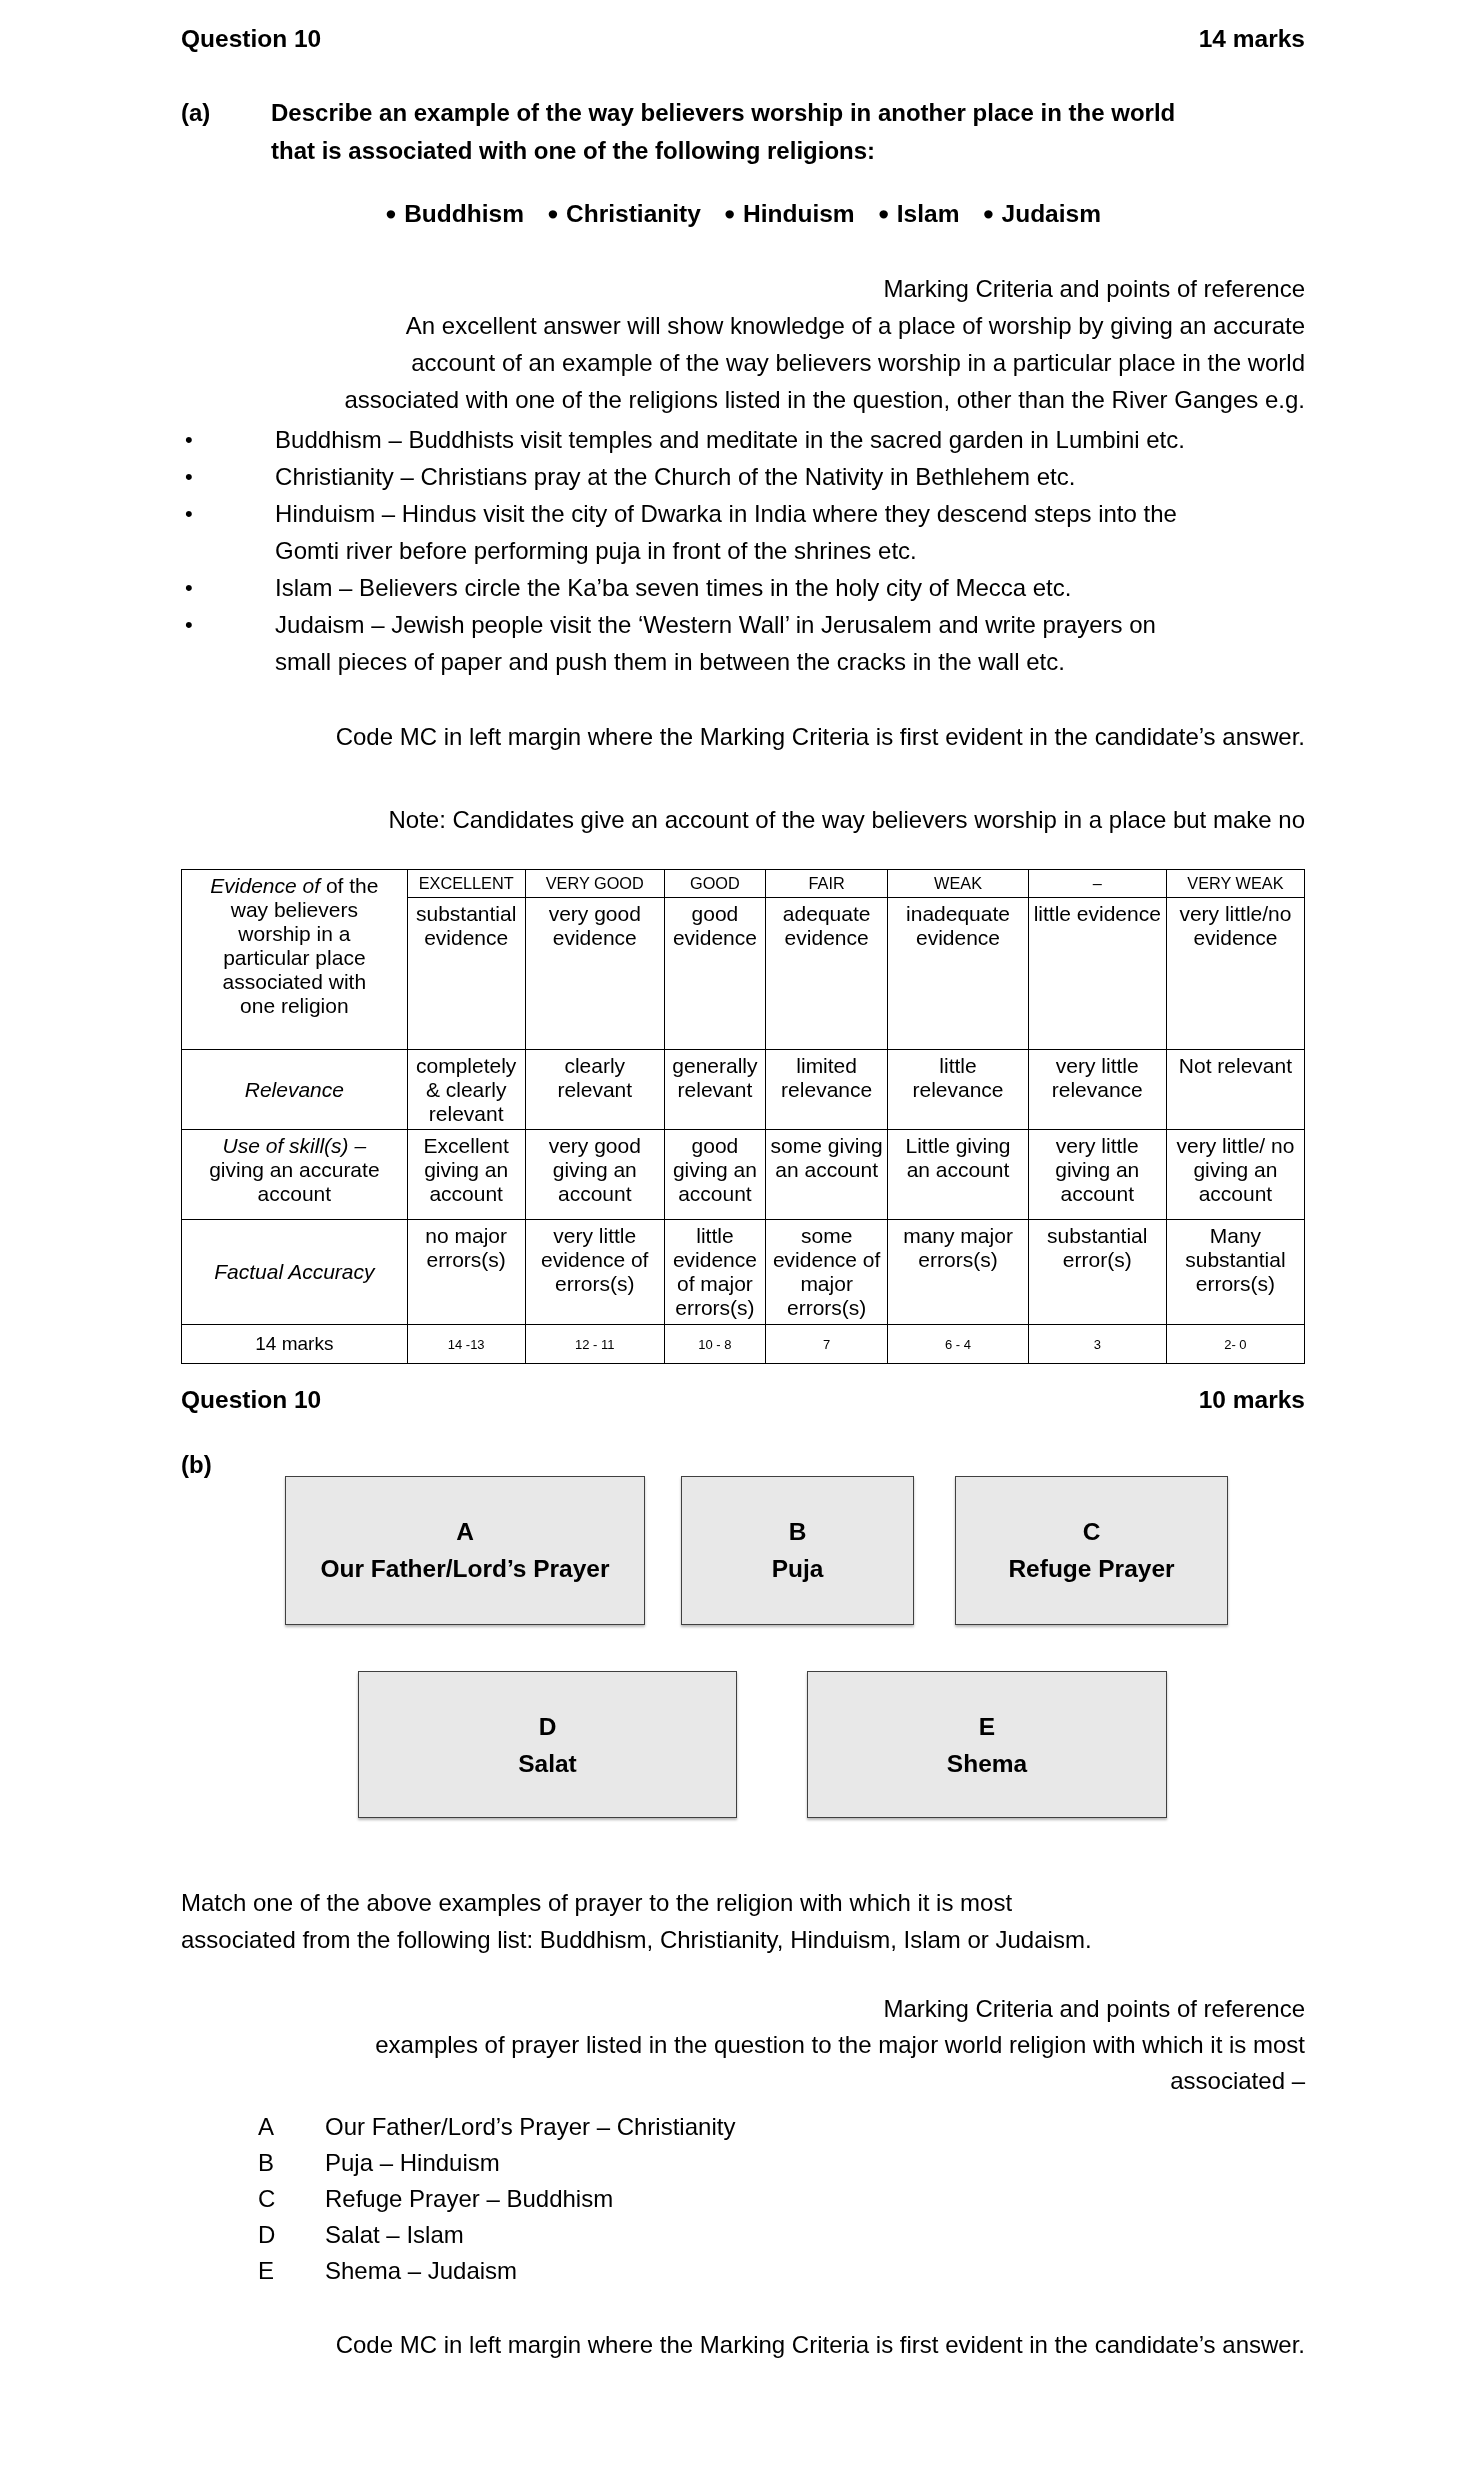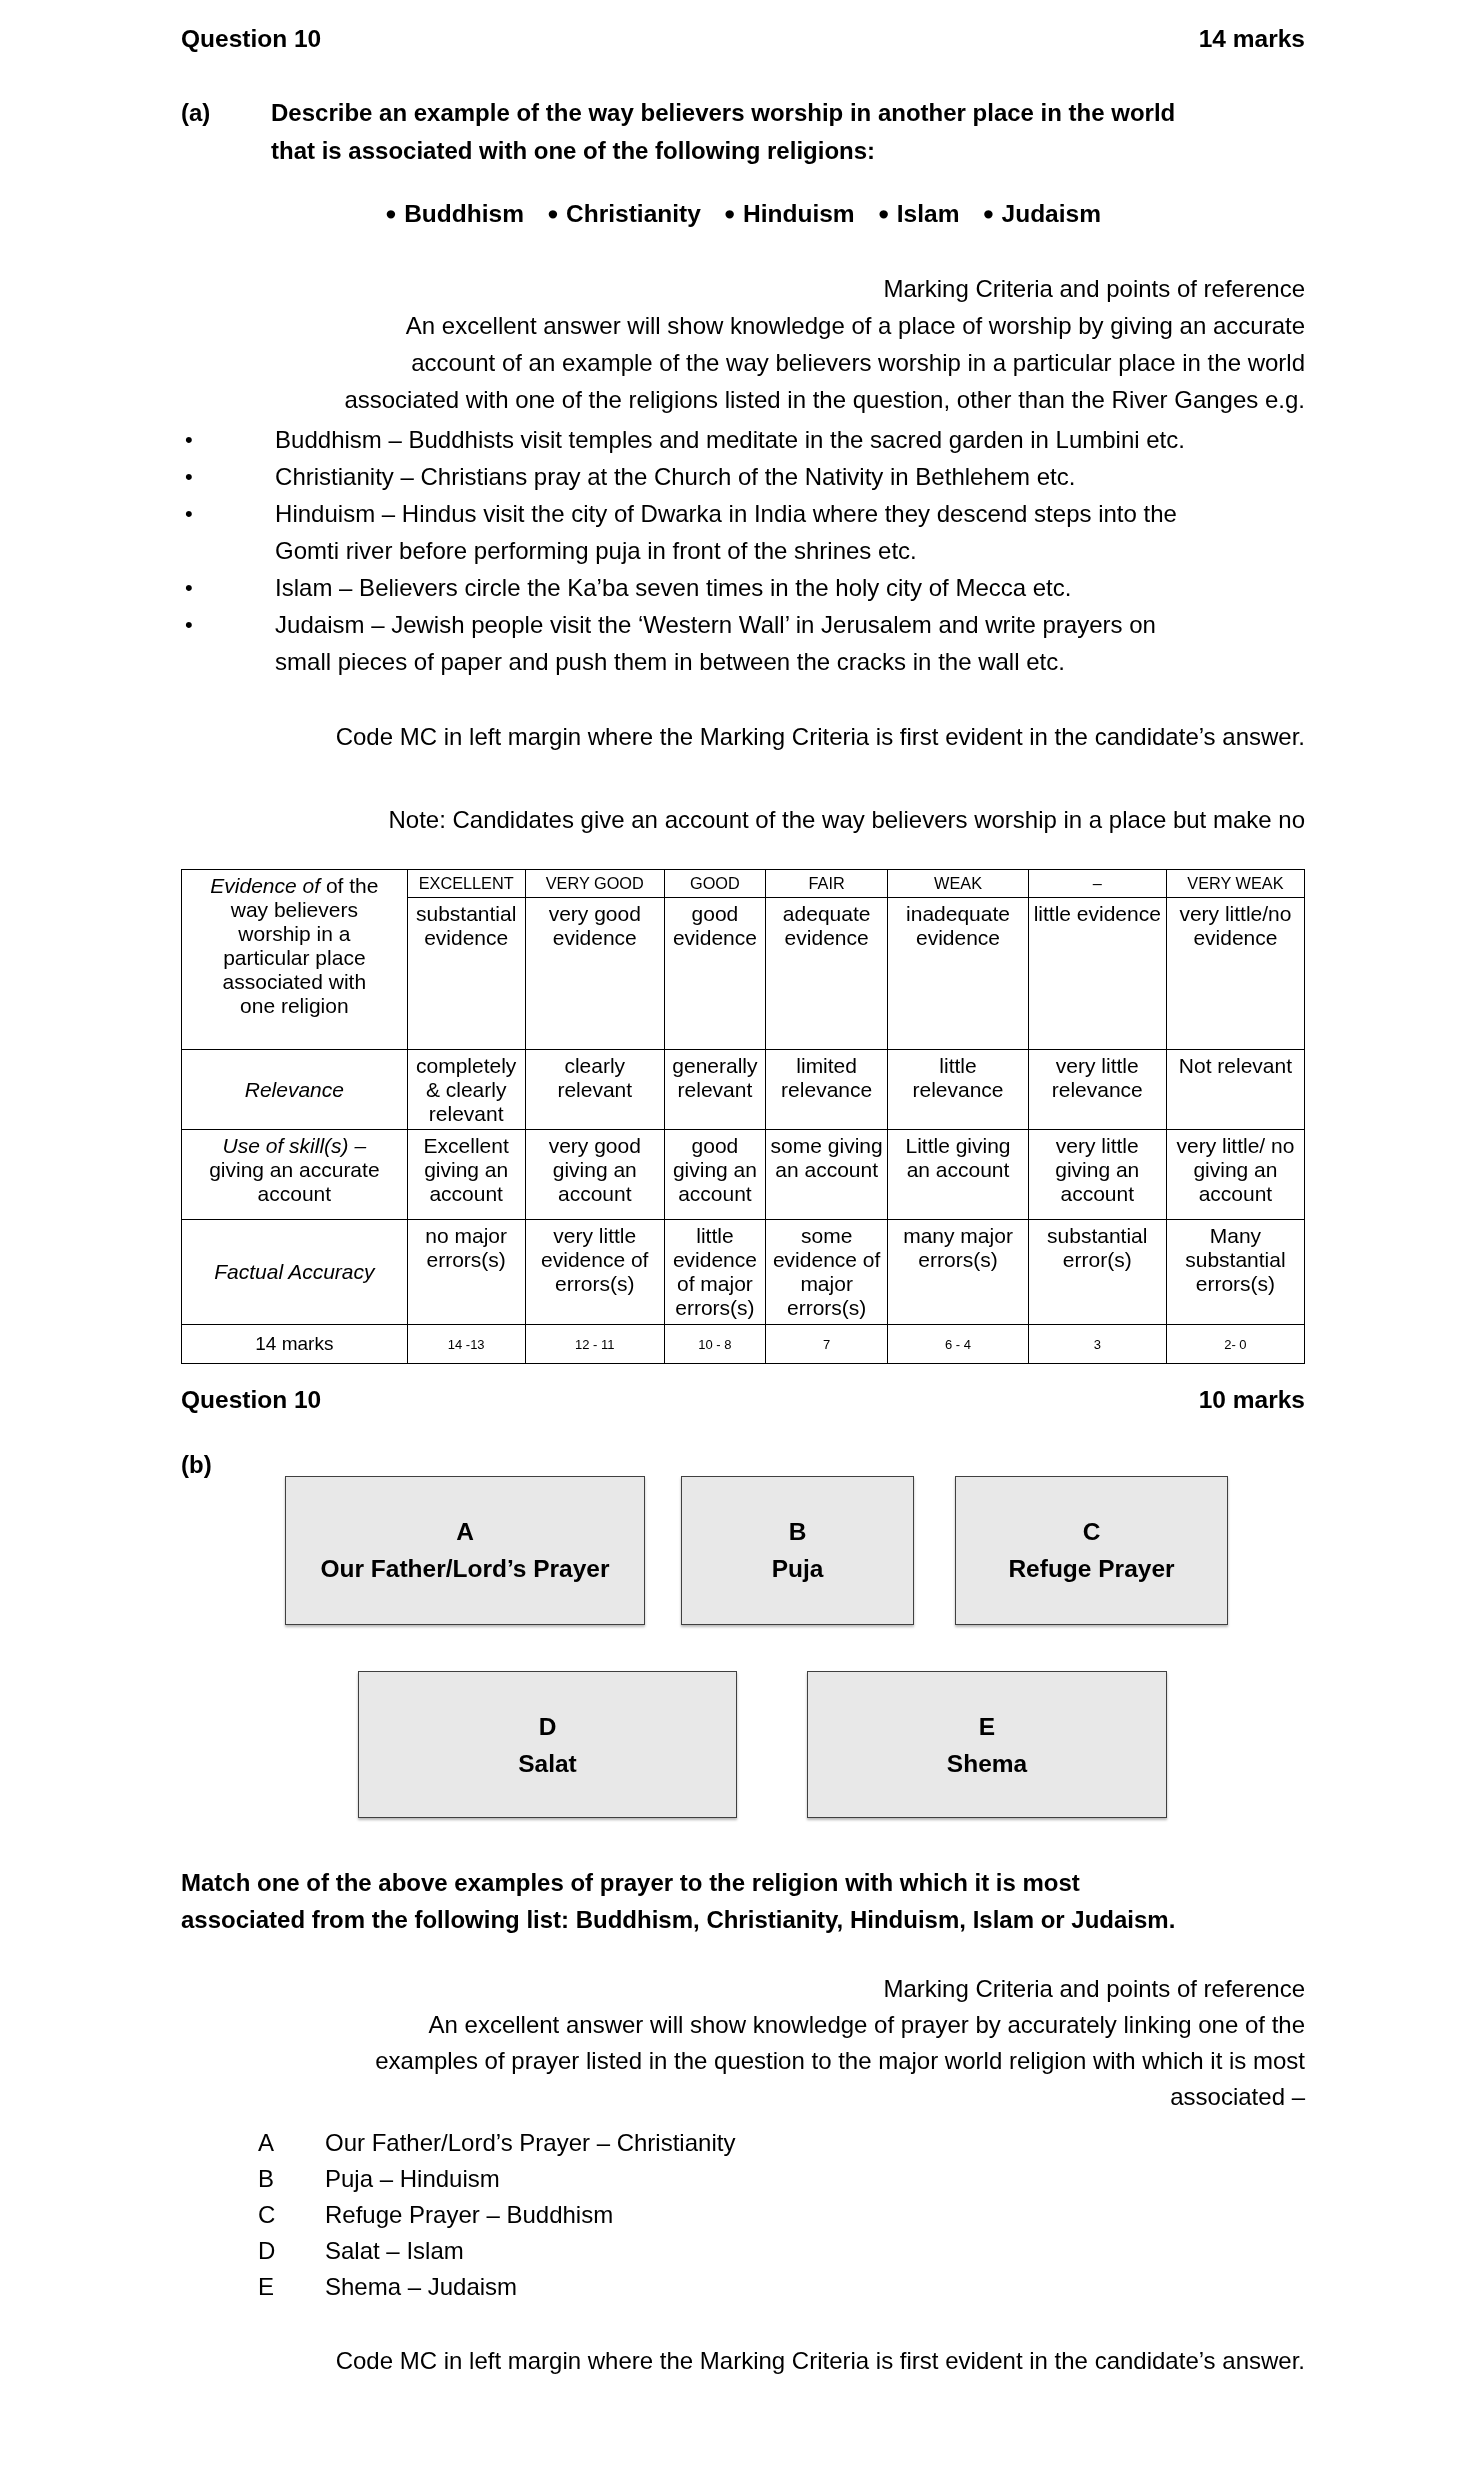--- a/index.html
+++ b/index.html
@@ -53,21 +53,21 @@
     box-shadow:0 2.4px 2.4px rgba(0,0,0,0.28);box-sizing:border-box;
     display:flex;flex-direction:column;align-items:center;justify-content:center;
     font-weight:bold;font-size:24.5px;line-height:37px;text-align:center;
   }
   .box-a{left:104px;top:0.8px;width:360px;height:149px;}
   .box-b{left:500px;top:0.8px;width:233px;height:149px;}
   .box-c{left:774px;top:0.8px;width:273px;height:149px;}
   .box-d{left:177px;top:196px;width:379px;height:147px;}
   .box-e{left:626px;top:196px;width:360px;height:147px;}
 
-  .match{margin-top:46px;font-weight:bold;line-height:37px;}
+  .match{margin-top:66px;font-weight:normal;line-height:37px;}
   .crit2{margin-top:33px;line-height:36px;}
   .answers{margin-top:9.8px;line-height:36px;}
   .answer{display:flex;}
   .answer .letter{width:67px;flex:none;margin-left:77px;}
   .codemc2{margin-top:37px;}
 </style>
 </head>
 <body>
 
 <header class="hdr">
@@ -269,21 +269,20 @@
   </div>
 </div>
 
 <div class="match">
   <div>Match one of the above examples of prayer to the religion with which it is most</div>
   <div>associated from the following list: Buddhism, Christianity, Hinduism, Islam or Judaism.</div>
 </div>
 
 <div class="para crit2">
   <div>Marking Criteria and points of reference</div>
-  <div>An excellent answer will show knowledge of prayer by accurately linking one of the</div>
   <div>examples of prayer listed in the question to the major world religion with which it is most</div>
   <div>associated –</div>
 </div>
 
 <div class="answers">
   <div class="answer">
     <span class="letter">A</span>
     <span>Our Father/Lord’s Prayer – Christianity</span>
   </div>
   <div class="answer">

